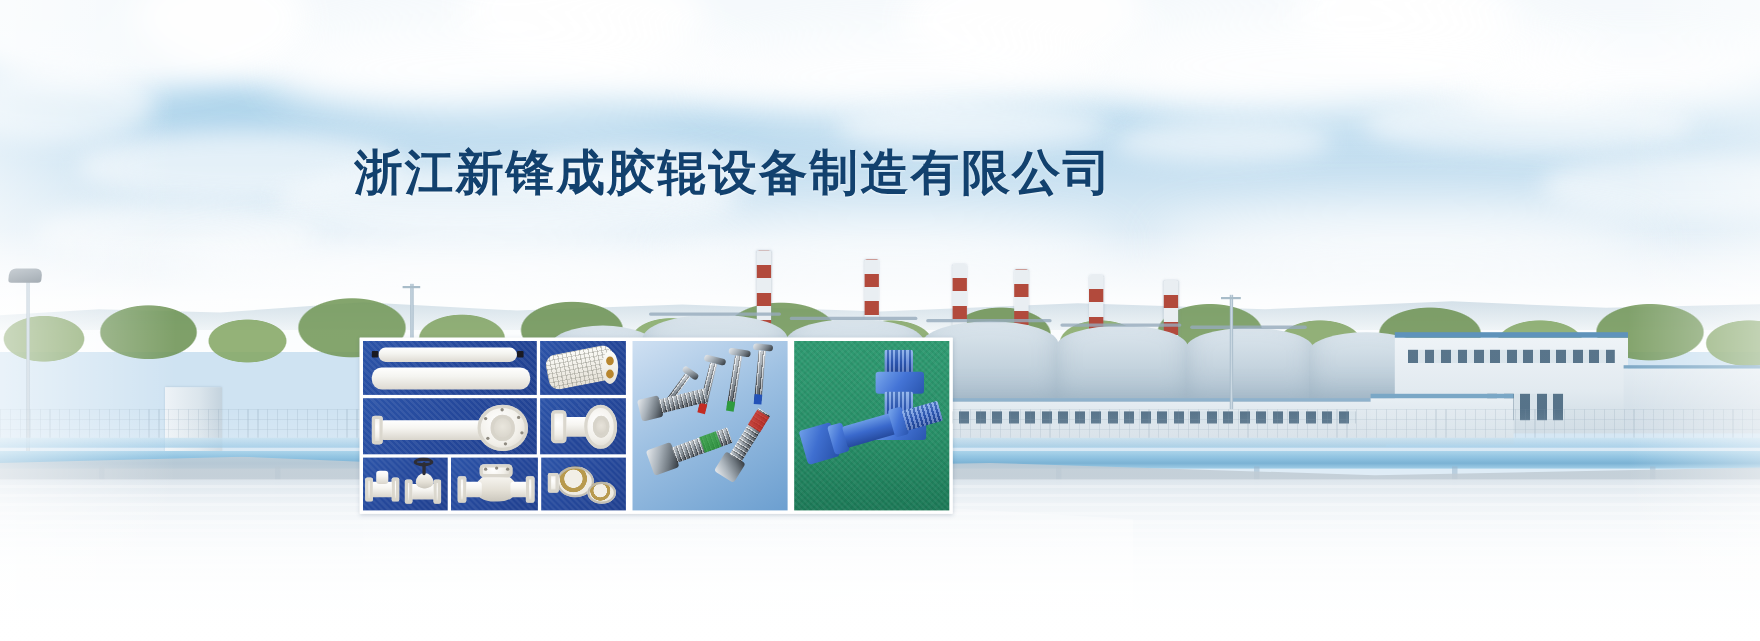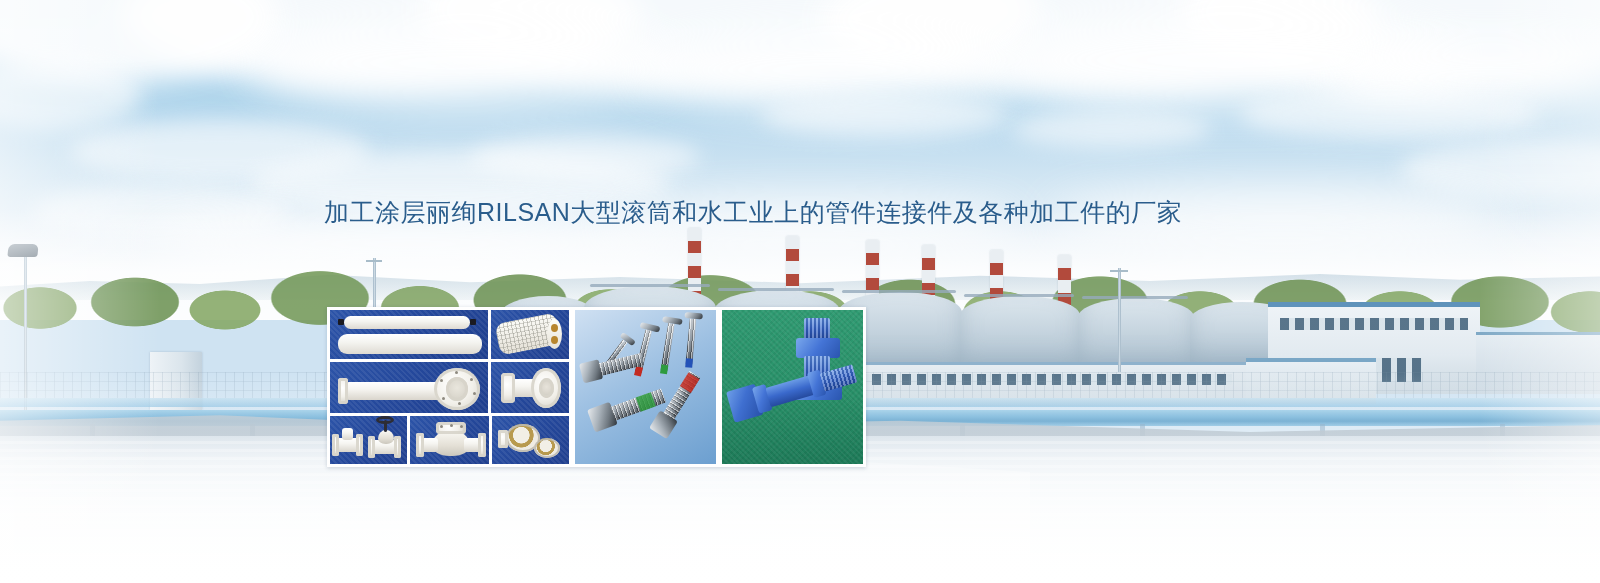--- a/index.html
+++ b/index.html
@@ -535,22 +535,22 @@
 
   <div class="basin-wall"></div>
   <div class="water"></div>
   <div class="water-streaks"></div>
   <div class="water-ramp"></div>
 
   <div class="veil-bottom"></div>
   <div class="veil-left"></div>
   <div class="veil-right"></div>
 
-
-  <div class="subline">加工涂层丽绚RILSAN大型滚筒和水工业上的管件连接件及各种加工件的厂家</div>
+  <div class="headline">浙江新锋成胶辊设备制造有限公司</div>
+
 
   <div class="collage">
 
     <div class="panelA">
 
       <div class="rowA rowA1">
         <div class="cellblue a1">
           <div class="roller" style="left:14px;top:6px;width:126px;height:13px;"></div>
           <div class="roller-cap" style="left:8px;top:9px;"></div>
           <div class="roller-cap" style="left:140px;top:9px;"></div>

